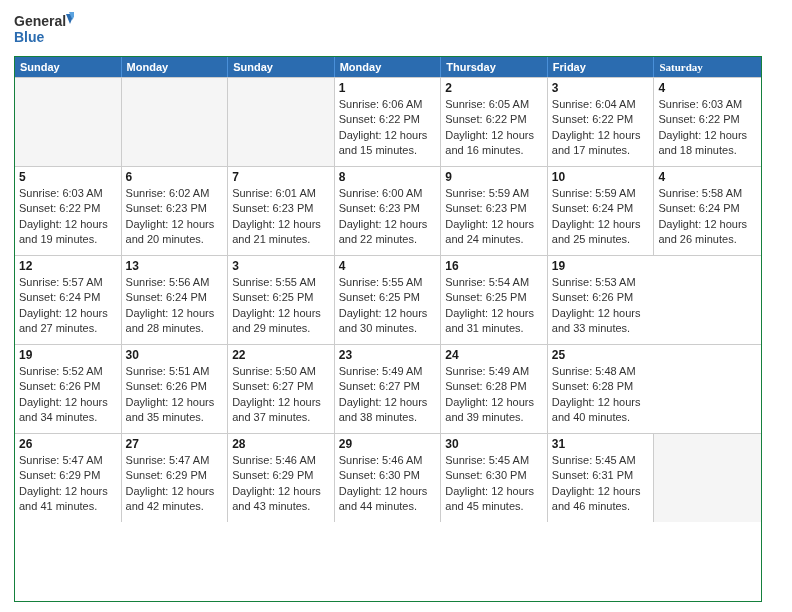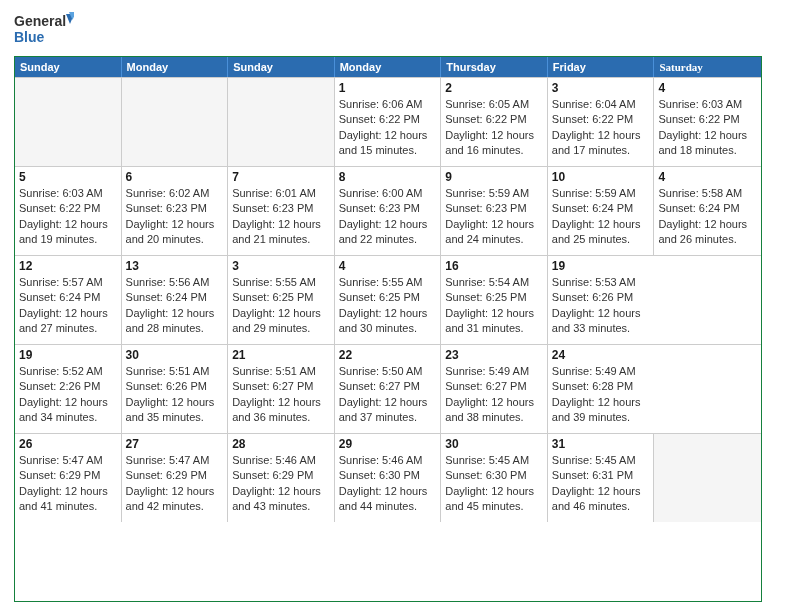--- a/index.html
+++ b/index.html
@@ -246,58 +246,58 @@
             <div class="day-info">Sunrise: 5:53 AM
 Sunset: 6:26 PM
 Daylight: 12 hours
 and 33 minutes.</div>
           </div>
         </div>
         <div class="cal-row">
           <div class="cal-cell">
             <div class="day-num">19</div>
             <div class="day-info">Sunrise: 5:52 AM
-Sunset: 2:26 PM
+Sunset: 6:26 PM
 Daylight: 12 hours
 and 34 minutes.</div>
           </div>
           <div class="cal-cell">
             <div class="day-num">30</div>
             <div class="day-info">Sunrise: 5:51 AM
 Sunset: 6:26 PM
 Daylight: 12 hours
 and 35 minutes.</div>
           </div>
           <div class="cal-cell">
-            <div class="day-num">21</div>
-            <div class="day-info">Sunrise: 5:51 AM
-Sunset: 6:27 PM
-Daylight: 12 hours
-and 36 minutes.</div>
-          </div>
-          <div class="cal-cell">
             <div class="day-num">22</div>
             <div class="day-info">Sunrise: 5:50 AM
 Sunset: 6:27 PM
 Daylight: 12 hours
 and 37 minutes.</div>
           </div>
           <div class="cal-cell">
             <div class="day-num">23</div>
             <div class="day-info">Sunrise: 5:49 AM
 Sunset: 6:27 PM
 Daylight: 12 hours
 and 38 minutes.</div>
           </div>
           <div class="cal-cell">
             <div class="day-num">24</div>
             <div class="day-info">Sunrise: 5:49 AM
 Sunset: 6:28 PM
 Daylight: 12 hours
 and 39 minutes.</div>
+          </div>
+          <div class="cal-cell">
+            <div class="day-num">25</div>
+            <div class="day-info">Sunrise: 5:48 AM
+Sunset: 6:28 PM
+Daylight: 12 hours
+and 40 minutes.</div>
           </div>
         </div>
         <div class="cal-row">
           <div class="cal-cell">
             <div class="day-num">26</div>
             <div class="day-info">Sunrise: 5:47 AM
 Sunset: 6:29 PM
 Daylight: 12 hours
 and 41 minutes.</div>
           </div>

